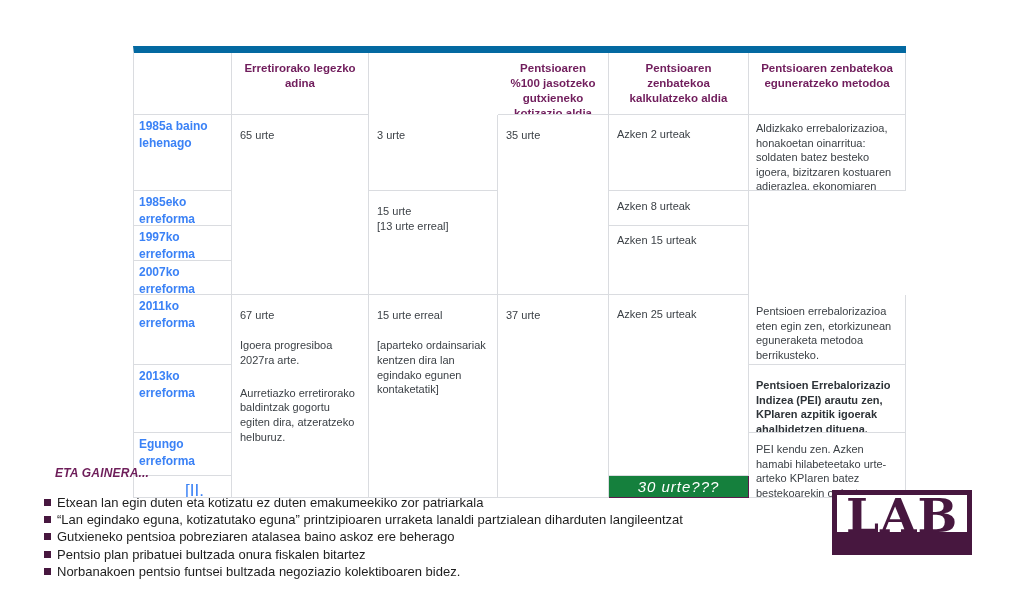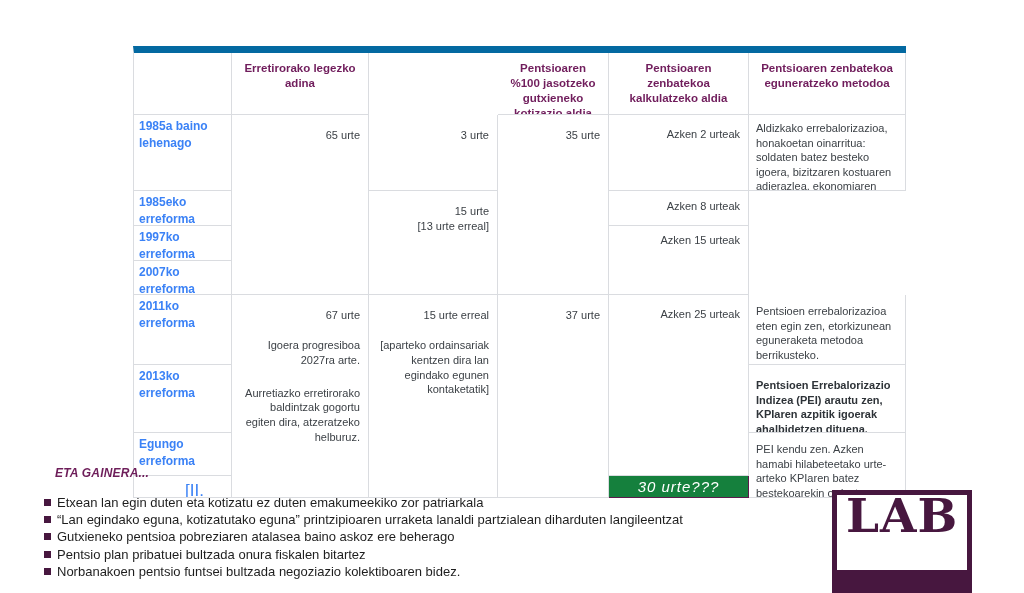--- a/index.html
+++ b/index.html
@@ -27,21 +27,21 @@
     color:#701d5c;font-weight:700;font-size:11.5px;line-height:1.3;
     text-align:center;padding:8px 6px 0 6px;
   }
   .rowlabel{
     color:#3b82f6;font-weight:700;font-size:12px;line-height:1.45;
     text-align:left;padding:3px 4px 0 5px;
   }
   .rowlabel .lbl-reg{display:block;font-weight:400;font-size:17px;padding-left:46px;}
   .rowlabel .lbl-bold{display:block;}
   .body{
-    color:#3c4146;font-size:11px;line-height:1.35;text-align:right;
+    color:#3c4146;font-size:11px;line-height:1.35;text-align:left;
     padding:13px 8px 0 8px;
   }
   .body p{margin:0;}
   .body p + p{margin-top:15px;}
   .note{
     color:#3c4146;font-size:11px;line-height:1.32;text-align:left;
     padding:6px 7px 0 7px;
   }
   .note.bold{font-weight:700;color:#2e3338;padding-top:13px;}
   .banner{
@@ -61,21 +61,21 @@
     color:#1e1e1e;font-size:13px;line-height:17.2px;
   }
   .bullets li{margin:0;padding:0;white-space:nowrap;}
   .sq{
     display:inline-block;width:7px;height:7px;background:#47173f;
     margin-right:6px;position:relative;top:-1px;
   }
 
   
   .logo{
-    position:absolute;left:832px;top:490px;width:140px;height:103px;
+    position:absolute;left:832px;top:490px;width:140px;height:65px;
     border:5px solid #47173f;background:#ffffff;box-sizing:border-box;
   }
   .logo-text{
     position:absolute;left:0;right:0;top:-7px;text-align:center;
     font-family:"DejaVu Serif",serif;font-weight:700;font-size:47px;
     color:#47173f;letter-spacing:1px;
   }
   .logo-bar{
     position:absolute;left:0;right:0;bottom:0;height:18px;background:#47173f;
   }

